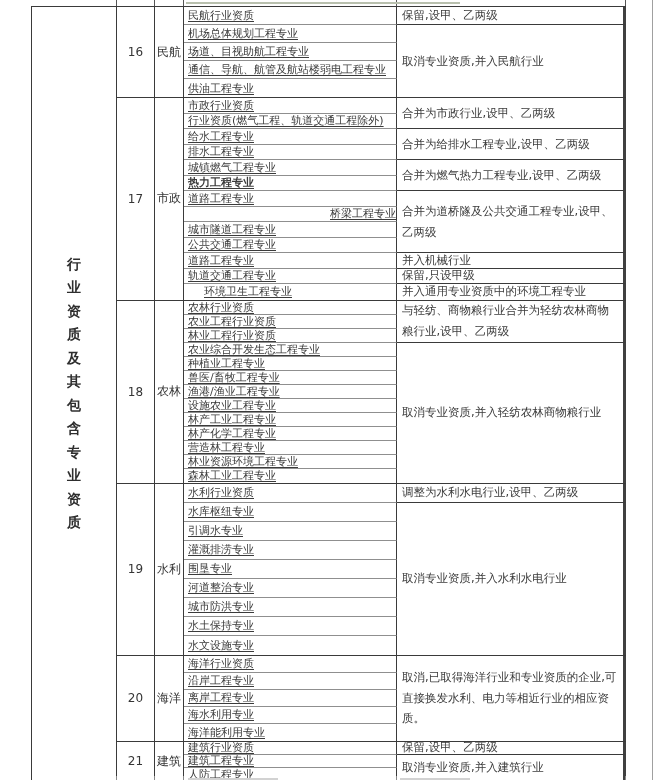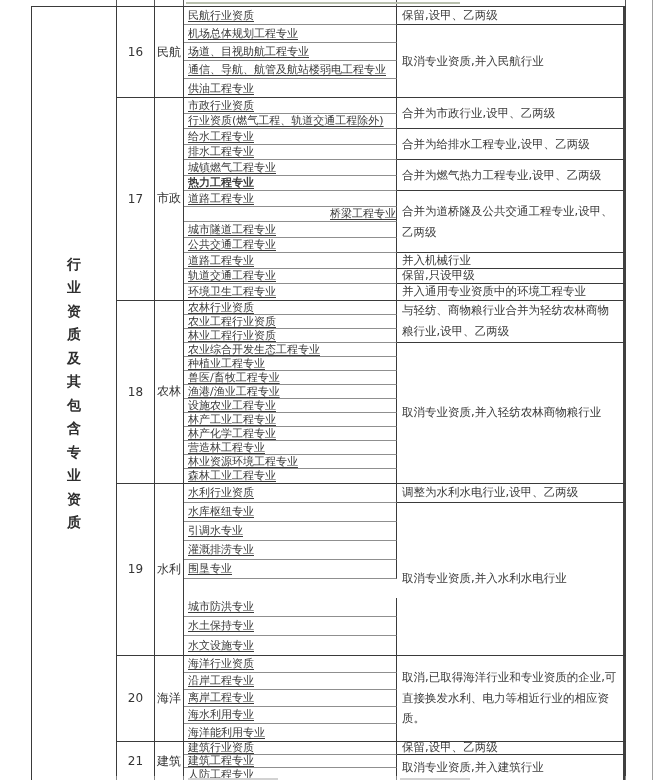--- a/index.html
+++ b/index.html
@@ -108,21 +108,21 @@
           </div>
           <div class="cell spec" style="grid-row: 10;">
             <span>公共交通工程专业</span>
           </div>
           <div class="cell spec" style="grid-row: 11;">
             <span>道路工程专业</span>
           </div>
           <div class="cell spec" style="grid-row: 12;">
             <span>轨道交通工程专业</span>
           </div>
-          <div class="cell spec last" style="grid-row: 13;">
+          <div class="cell spec last" style="grid-row: 13; margin-left: 16px;">
             <span>环境卫生工程专业</span>
           </div>
           <div class="cell res" style="grid-row: 1 / span 2;">合并为市政行业,设甲、乙两级</div>
           <div class="cell res" style="grid-row: 3 / span 2;">合并为给排水工程专业,设甲、乙两级</div>
           <div class="cell res" style="grid-row: 5 / span 2;">合并为燃气热力工程专业,设甲、乙两级</div>
           <div class="cell res" style="grid-row: 7 / span 4;">合并为道桥隧及公共交通工程专业,设甲、乙两级</div>
           <div class="cell res" style="grid-row: 11 / span 1;">并入机械行业</div>
           <div class="cell res" style="grid-row: 12 / span 1;">保留,只设甲级</div>
           <div class="cell res last" style="grid-row: 13 / span 1; text-align: right;">并入通用专业资质中的环境工程专业</div>
         </div>
@@ -182,20 +182,23 @@
           </div>
           <div class="cell spec" style="grid-row: 3;">
             <span>引调水专业</span>
           </div>
           <div class="cell spec" style="grid-row: 4;">
             <span>灌溉排涝专业</span>
           </div>
           <div class="cell spec" style="grid-row: 5;">
             <span>围垦专业</span>
           </div>
+          <div class="cell spec" style="grid-row: 6;">
+            <span>河道整治专业</span>
+          </div>
           <div class="cell spec" style="grid-row: 7;">
             <span>城市防洪专业</span>
           </div>
           <div class="cell spec" style="grid-row: 8;">
             <span>水土保持专业</span>
           </div>
           <div class="cell spec last" style="grid-row: 9;">
             <span>水文设施专业</span>
           </div>
           <div class="cell res" style="grid-row: 1 / span 1;">调整为水利水电行业,设甲、乙两级</div>

